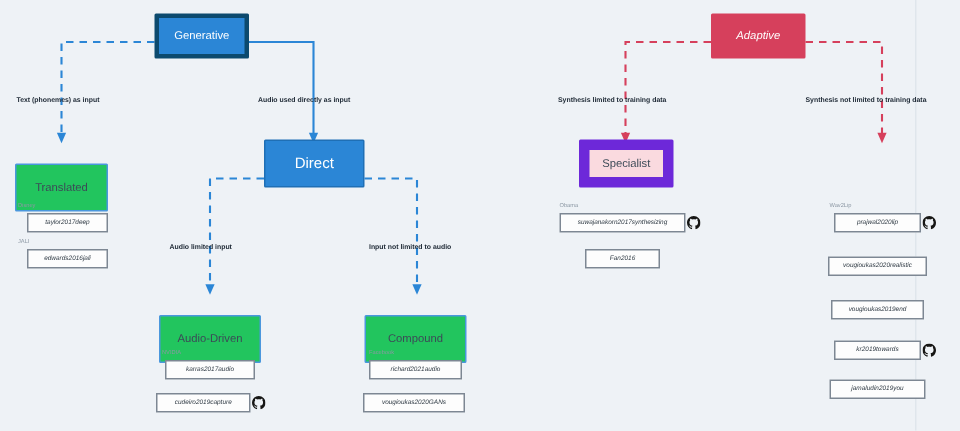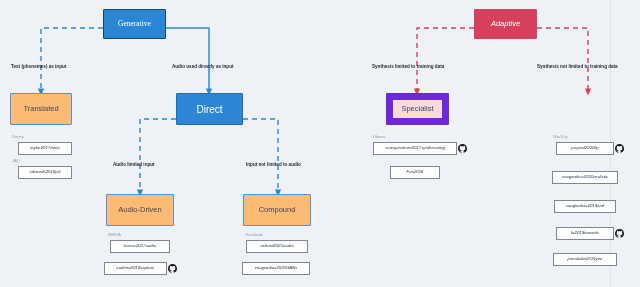--- a/index.html
+++ b/index.html
@@ -11,23 +11,23 @@
   }
   #canvas{position:absolute;inset:0;}
   svg.edges{position:absolute;left:0;top:0;width:640px;height:287px;pointer-events:none;}
 
   .node{
     position:absolute;box-sizing:border-box;
     display:flex;align-items:center;justify-content:center;
     text-align:center;line-height:1.1;
     border-radius:1px;
   }
-  .node-root-blue{background:#2b86d6;color:#ffffff;font-size:7.5px;border:1px solid #0c4a6e;font-family:Liberation Serif, serif;}
+  .node-root-blue{background:#2b86d6;color:#ffffff;font-size:7.5px;border:3px solid #0c4a6e;}
   .node-solid-blue{background:#2b86d6;color:#ffffff;font-size:10px;border:1px solid #1f6fb5;}
-  .node-light-blue{background:#fdba74;color:#3c4a57;font-size:7.5px;border:1px solid #4a97dd;}
+  .node-light-blue{background:#22c55e;color:#3c4a57;font-size:7.5px;border:1px solid #4a97dd;margin-top:16px;}
   .node-root-red{background:#d6405c;color:#ffffff;font-size:7.5px;border:1px solid #d6405c;}
   .node-light-red{background:#fadadf;color:#3c4a57;font-size:7.5px;border:7px solid #6d28d9;}
 
   .edge-label{
     position:absolute;font-size:4.6px;font-weight:bold;color:#1c2733;
     white-space:nowrap;line-height:1;
   }
 
   .group-label{
     position:absolute;font-size:3.8px;color:#8b97a3;white-space:nowrap;line-height:1;

